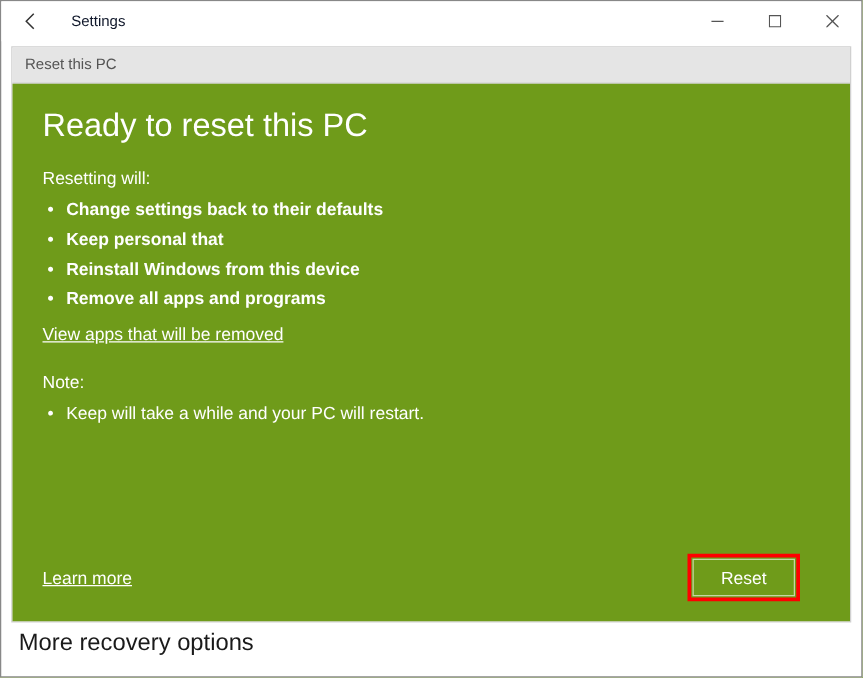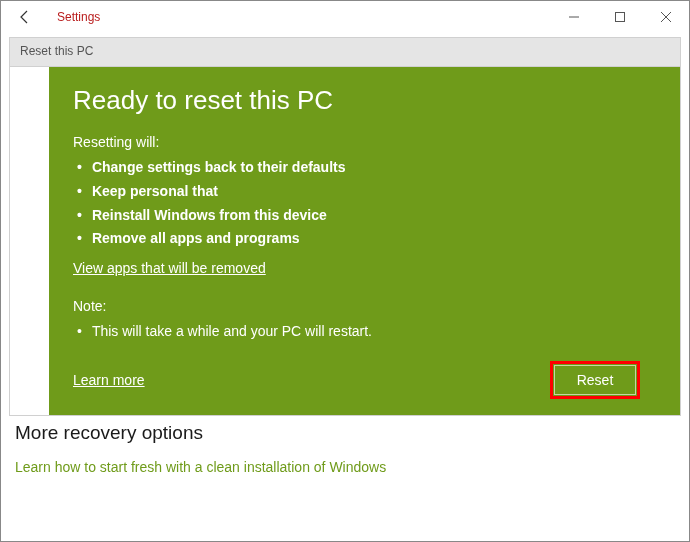--- a/index.html
+++ b/index.html
@@ -22,21 +22,21 @@
       width: 32px;
       height: 32px;
       display: flex;
       align-items: center;
       justify-content: center;
       color: #333;
       font-size: 16px;
     }
     .app-title {
       font-size: 12px;
-      color: #b91c1c;
+      color: #0f172a;
       margin-left: 16px;
     }
     .win-controls {
       margin-left: auto;
       display: flex;
     }
     .win-btn {
       width: 46px;
       height: 32px;
       display: flex;
@@ -53,23 +53,22 @@
       background: #e5e5e5;
       padding: 6px 10px 8px 10px;
       font-size: 12px;
       color: #555;
       border-bottom: 1px solid #d0d0d0;
     }
     .dialog-body {
       background: #6f9b1a;
       color: #fff;
       padding: 18px 24px 20px 24px;
-      height: 348px;
+      height: 430px;
       position: relative;
-      margin-left: 39px;
     }
     .dlg-title {
       font-size: 26px;
       font-weight: 400;
       margin-bottom: 18px;
     }
     .sub-heading {
       font-size: 14px;
       margin-bottom: 6px;
     }
@@ -195,21 +194,21 @@
     <div class="sub-heading">Resetting will:</div>
     <ul class="bullet-list">
       <li>Change settings back to their defaults</li>
       <li>Keep personal that</li>
       <li>Reinstall Windows from this device</li>
       <li>Remove all apps and programs</li>
     </ul>
     <a class="link">View apps that will be removed</a>
     <div class="sub-heading">Note:</div>
     <ul class="note-list">
-      <li>This will take a while and your PC will restart.</li>
+      <li>Keep will take a while and your PC will restart.</li>
     </ul>
     <div class="footer-row">
       <a class="learn-link">Learn more</a>
       <div class="btn-group">
         <div class="hl">
           <button class="btn">Reset</button>
         </div>
       </div>
     </div>
   </div>

